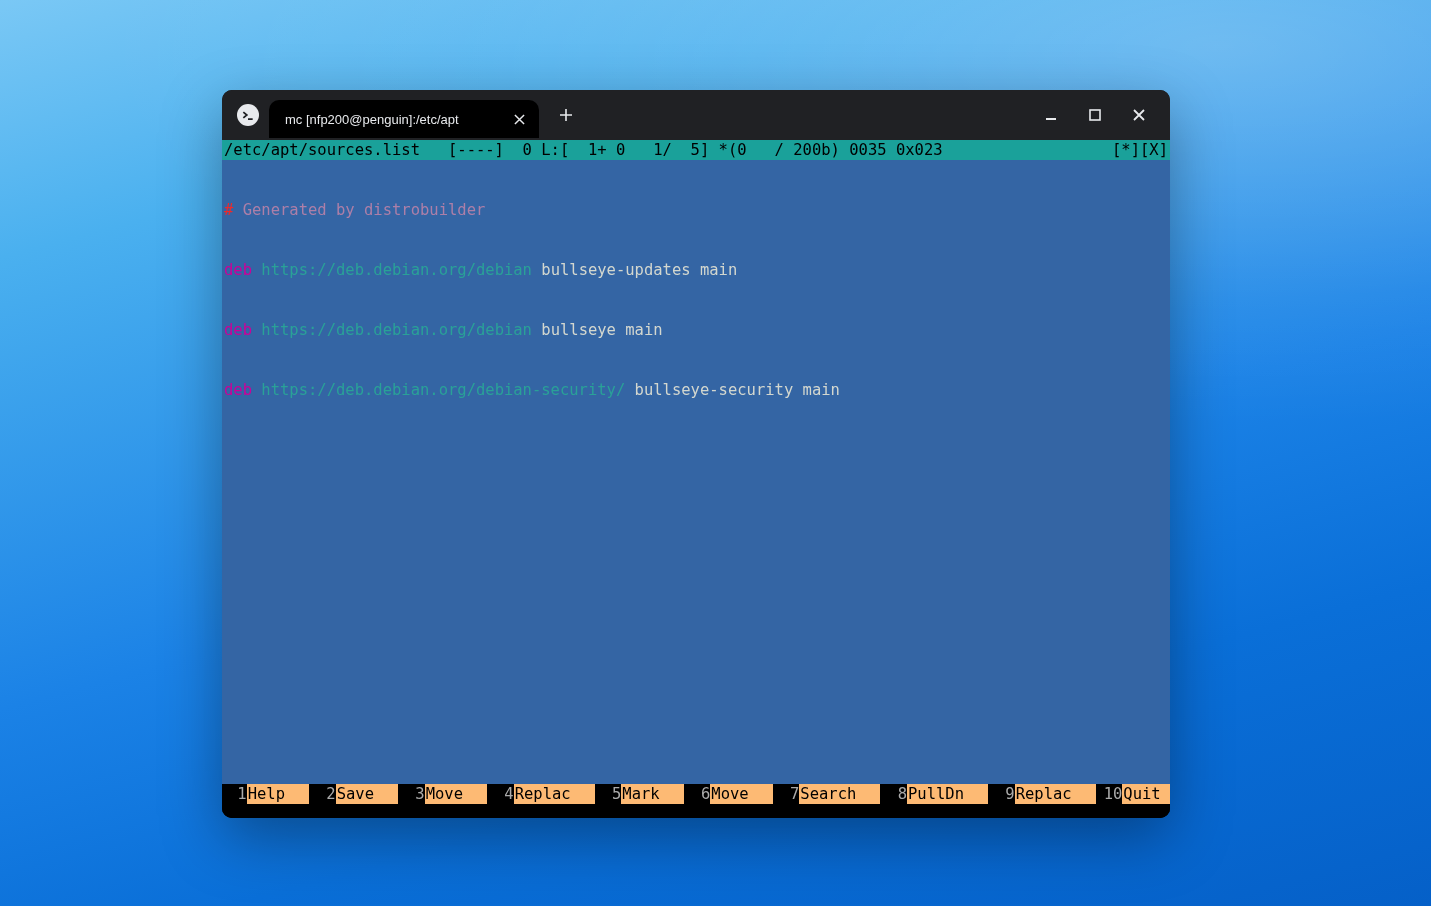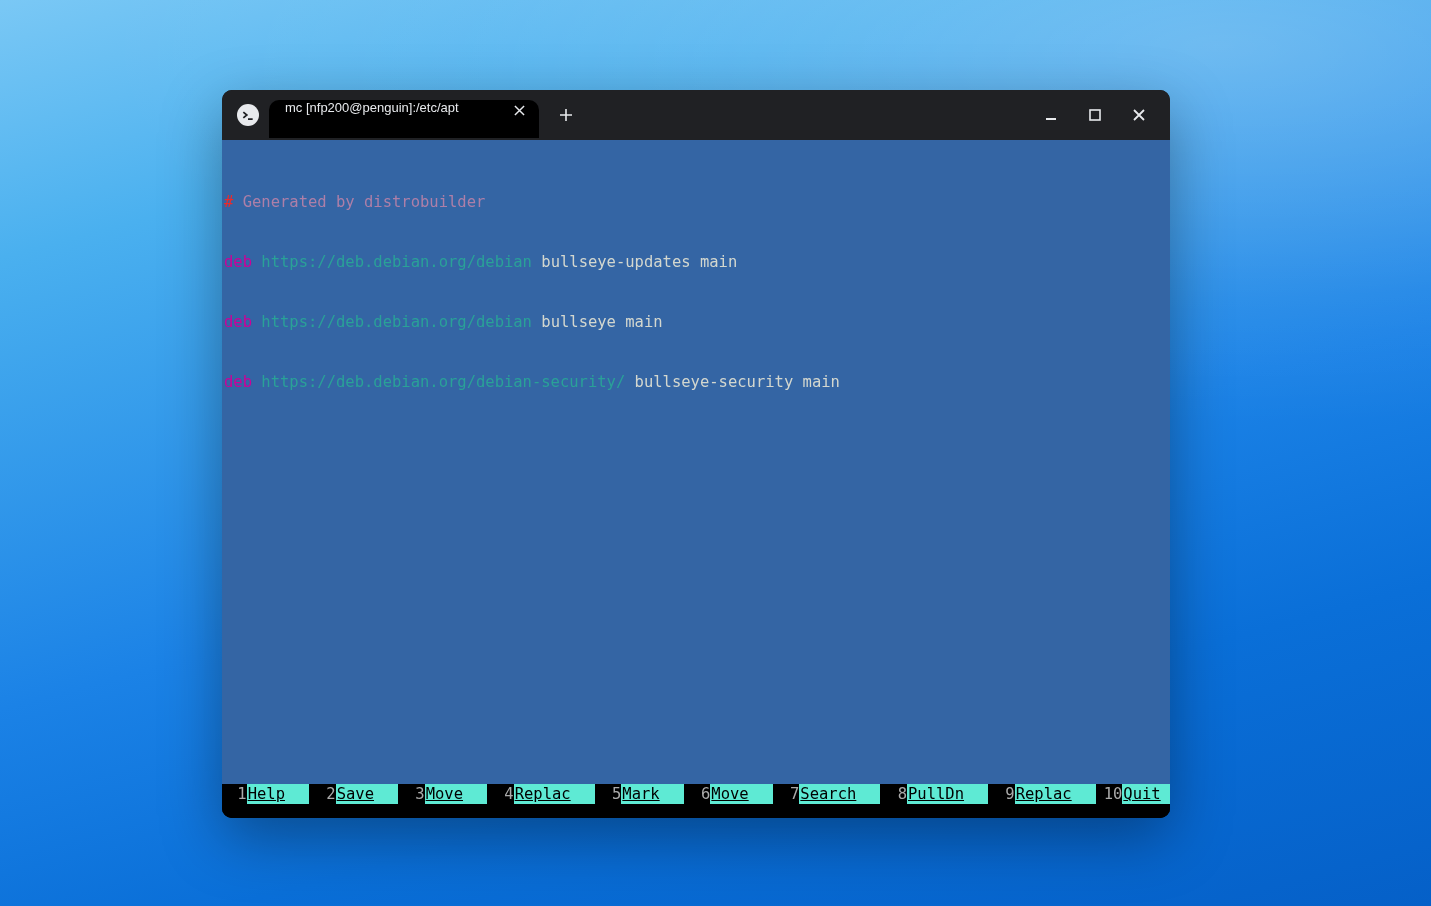--- a/index.html
+++ b/index.html
@@ -36,21 +36,21 @@
   .app-icon {
     width: 22px; height: 22px; margin: 0 10px 0 15px;
     background: #e8eaed; border-radius: 50%;
     display: flex; align-items: center; justify-content: center;
   }
   .app-icon svg { width: 14px; height: 14px; }
   .tab {
     background: #000000;
     height: 38px; margin-top: 8px;
     border-radius: 10px 10px 0 0;
-    display: flex; align-items: flex-start;
+    display: flex; align-items: center;
     padding: 0 10px 0 16px;
     color: #e8eaed; font-size: 13px;
     min-width: 270px;
     gap: 10px;
   }
   .tab-title { flex: 1; white-space: nowrap; overflow: hidden; }
   .tab-close {
     width: 20px; height: 20px; display:flex; align-items:center; justify-content:center;
     color: #e8eaed; font-size: 15px; line-height: 1; border-radius: 50%;
   }
@@ -80,21 +80,21 @@
     color: #000000;
     padding: 0 2px;
     display:flex;
   }
   .status-left { flex: 1; }
   .status-right { }
   .editor-body {
     background: #3465a4;
     flex: 1;
     color: #d3d7cf;
-    padding: 12px 2px;
+    padding: 0 2px;
   }
   .line { display:block; }
   .c-hash { color:#ef2929; }
   .c-comment { color:#ad7fa8; }
   .c-deb { color:#cc0099; }
   .c-url { color:#2aa198; }
   .c-plain { color:#d3d7cf; }
 
   .fkey-bar {
     background: #000000;
@@ -105,24 +105,23 @@
     align-items: stretch;
   }
   .fkey {
     display:flex; align-items:center;
   }
   .fkey-num {
     background: #000000; color:#aaaaaa;
     padding: 0 0px 0 8px;
   }
   .fkey-label {
-    background: #5eead4; color:#000000;
+    background: #fdba74; color:#000000;
     padding: 0 24px 0 1px;
     min-width: 58px;
-    text-decoration: underline;
   }
   .fkey:first-child .fkey-num { padding-left: 6px; }
   .term-bottom-pad { background:#000; height:14px; }
 </style>
 </head>
 <body>
 <div class="wave"></div>
 
 <div class="window">
   <div class="titlebar">
@@ -157,20 +156,24 @@
       </div>
       <div class="win-btn">
         <svg viewBox="0 0 14 14" stroke="#e8eaed" stroke-width="1.8">
             <path d="M2 2l10 10M12 2L2 12"></path>
           </svg>
       </div>
     </div>
   </div>
 
   <div class="terminal">
+    <div class="status-line">
+      <span class="status-left">/etc/apt/sources.list   [----]  0 L:[  1+ 0   1/  5] *(0   / 200b) 0035 0x023</span>
+      <span class="status-right">[*][X]</span>
+    </div>
     <div class="editor-body">
       <span class="line"><span class="c-hash">#</span><span class="c-comment"> Generated by distrobuilder</span></span>
       <span class="line"><span class="c-deb">deb</span><span class="c-url"> https://deb.debian.org/debian</span><span class="c-plain"> bullseye-updates main</span></span>
       <span class="line"><span class="c-deb">deb</span><span class="c-url"> https://deb.debian.org/debian</span><span class="c-plain"> bullseye main</span></span>
       <span class="line"><span class="c-deb">deb</span><span class="c-url"> https://deb.debian.org/debian-security/</span><span class="c-plain"> bullseye-security main</span></span>
     </div>
     <div class="fkey-bar">
       <div class="fkey"><span class="fkey-num"> 1</span><span class="fkey-label">Help</span></div>
       <div class="fkey"><span class="fkey-num"> 2</span><span class="fkey-label">Save</span></div>
       <div class="fkey"><span class="fkey-num"> 3</span><span class="fkey-label">Move</span></div>

